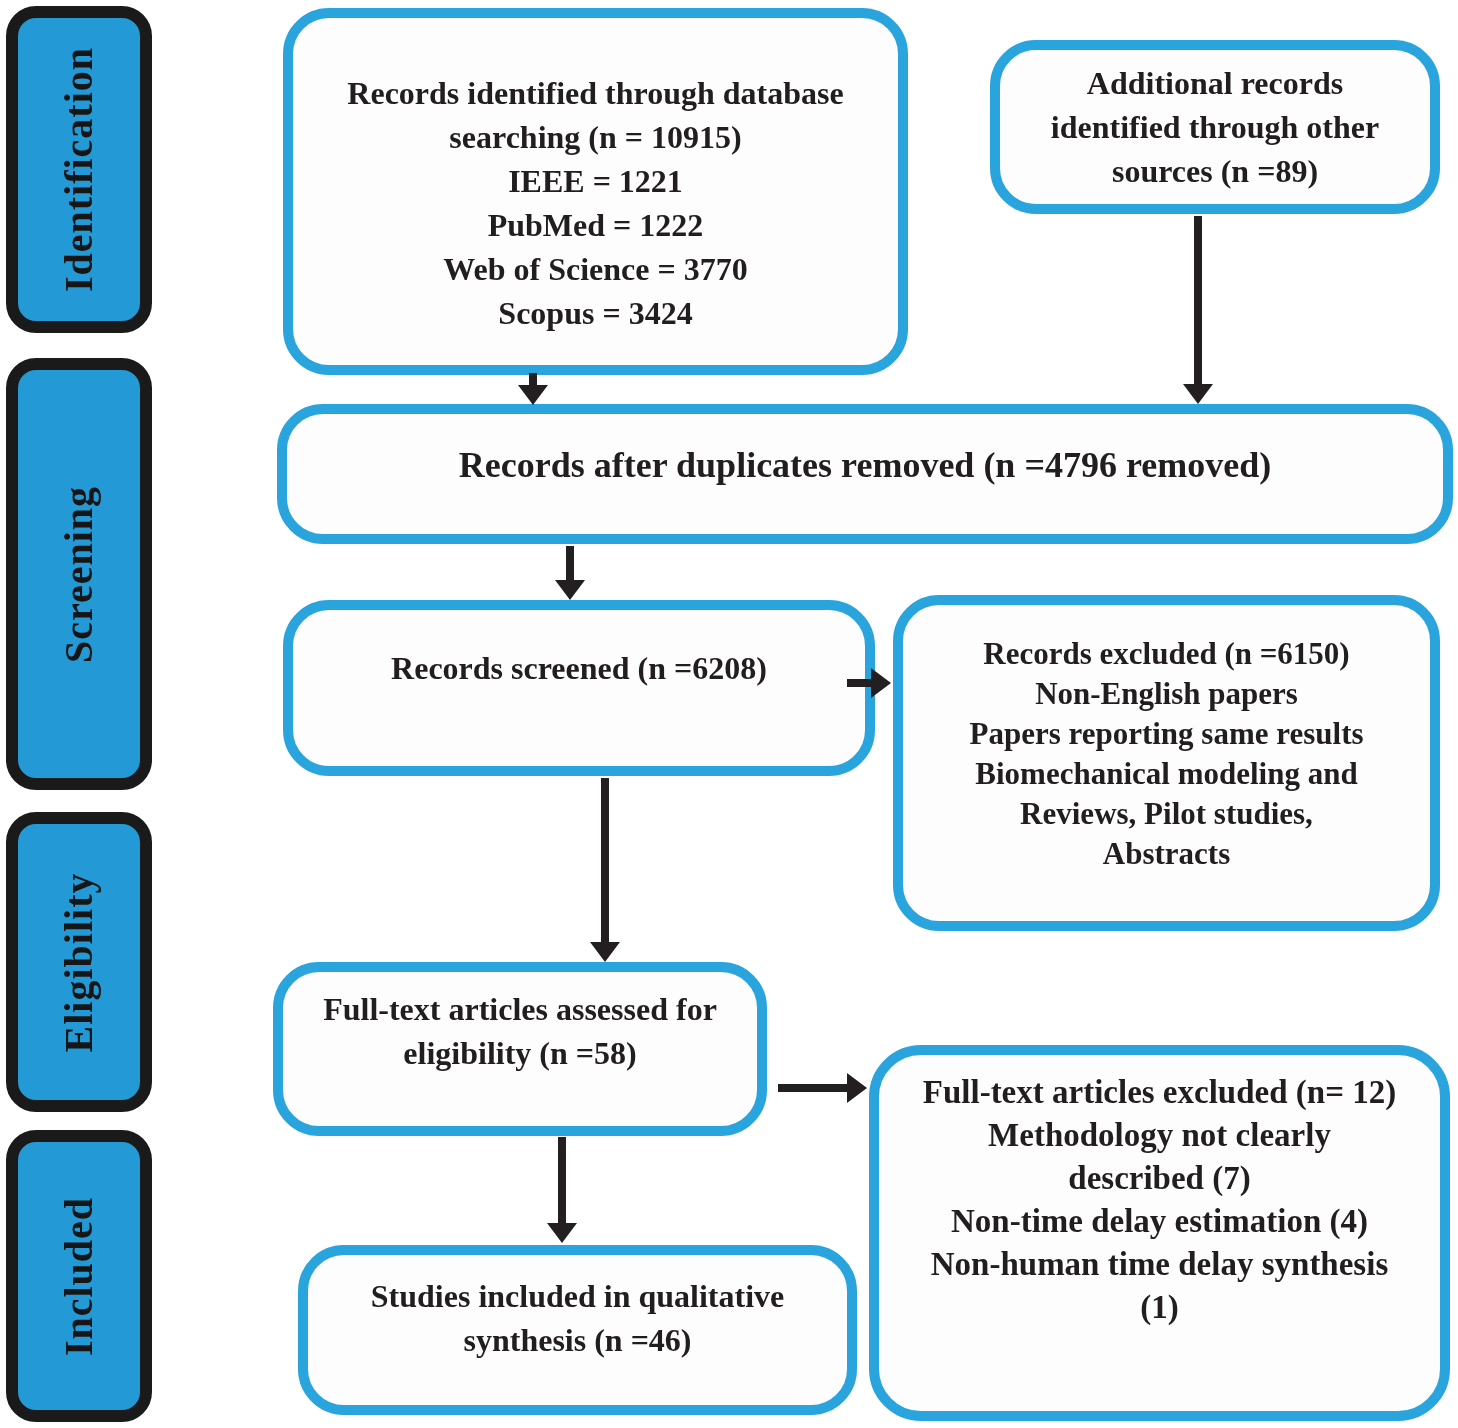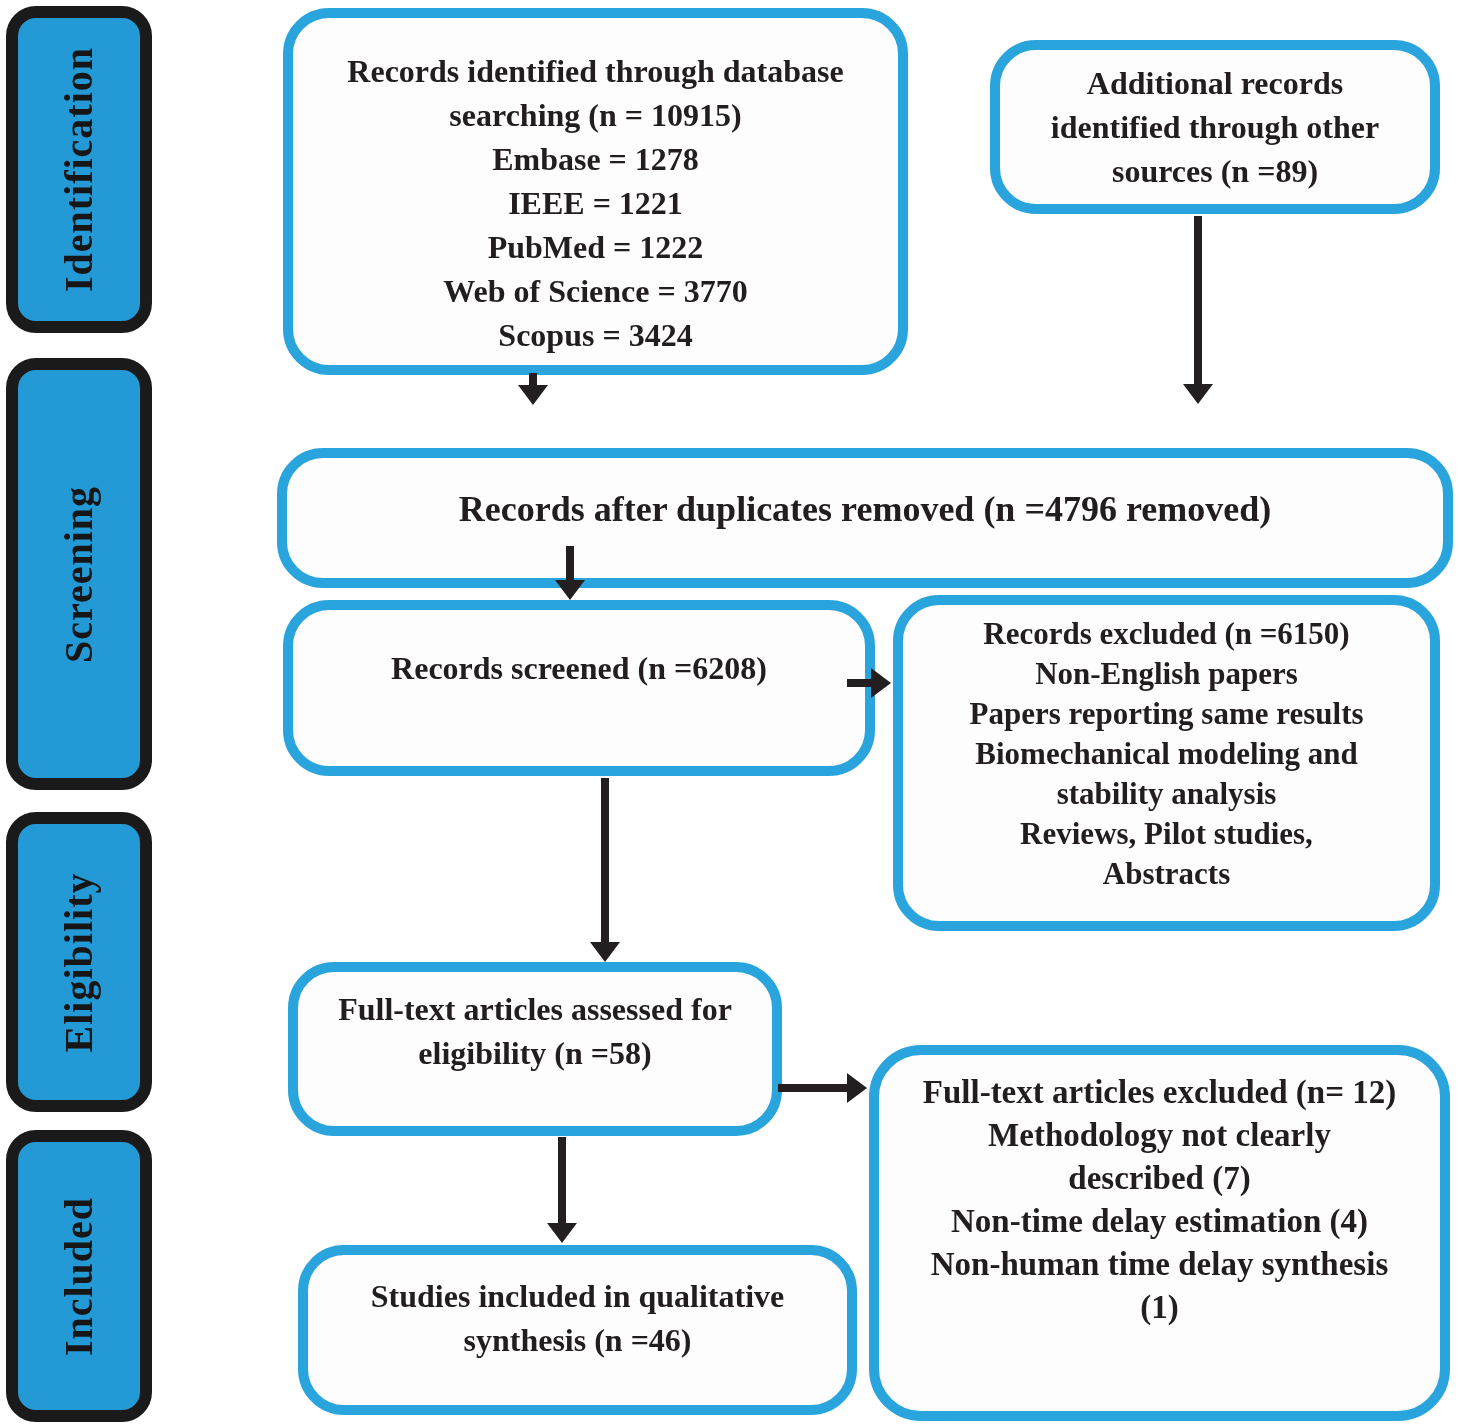--- a/index.html
+++ b/index.html
@@ -93,52 +93,50 @@
   <div class="stage" style="top:812px;height:300px;">
     <span>Eligibility</span>
   </div>
   <div class="stage" style="top:1130px;height:292px;">
     <span>Included</span>
   </div>
 
   <div class="fbox" style="left:283px;top:8px;width:625px;height:367px;padding-top:23px;">
     <div class="line">Records identified through database</div>
     <div class="line">searching (n = 10915)</div>
-    <div class="line">Embase = 1278</div>
     <div class="line">IEEE = 1221</div>
     <div class="line">PubMed = 1222</div>
     <div class="line">Web of Science = 3770</div>
     <div class="line">Scopus = 3424</div>
   </div>
 
   <div class="fbox" style="left:990px;top:40px;width:450px;height:174px;">
     <div class="line">Additional records</div>
     <div class="line">identified through other</div>
     <div class="line">sources (n =89)</div>
   </div>
 
-  <div class="fbox big-line" style="left:277px;top:404px;width:1176px;height:140px;justify-content:flex-start;padding-top:28px;margin-top:44px;">
+  <div class="fbox big-line" style="left:277px;top:404px;width:1176px;height:140px;justify-content:flex-start;padding-top:28px;">
     <div class="line">Records after duplicates removed (n =4796 removed)</div>
   </div>
 
   <div class="fbox" style="left:283px;top:600px;width:592px;height:176px;padding-bottom:40px;">
     <div class="line">Records screened (n =6208)</div>
   </div>
 
   <div class="fbox dense" style="left:893px;top:595px;width:547px;height:336px;padding-bottom:18px;">
     <div class="line">Records excluded (n =6150)</div>
     <div class="line">Non-English papers</div>
     <div class="line">Papers reporting same results</div>
     <div class="line">Biomechanical modeling and</div>
-    <div class="line">stability analysis</div>
     <div class="line">Reviews, Pilot studies,</div>
     <div class="line">Abstracts</div>
   </div>
 
-  <div class="fbox" style="left:288px;top:962px;width:494px;height:174px;padding-bottom:36px;">
+  <div class="fbox" style="left:273px;top:962px;width:494px;height:174px;padding-bottom:36px;">
     <div class="line">Full-text articles assessed for</div>
     <div class="line">eligibility (n =58)</div>
   </div>
 
   <div class="fbox roomy" style="left:869px;top:1045px;width:581px;height:376px;justify-content:flex-start;padding-top:16px;border-radius:52px;">
     <div class="line">Full-text articles excluded (n= 12)</div>
     <div class="line">Methodology not clearly</div>
     <div class="line">described (7)</div>
     <div class="line">Non-time delay estimation (4)</div>
     <div class="line">Non-human time delay synthesis</div>

